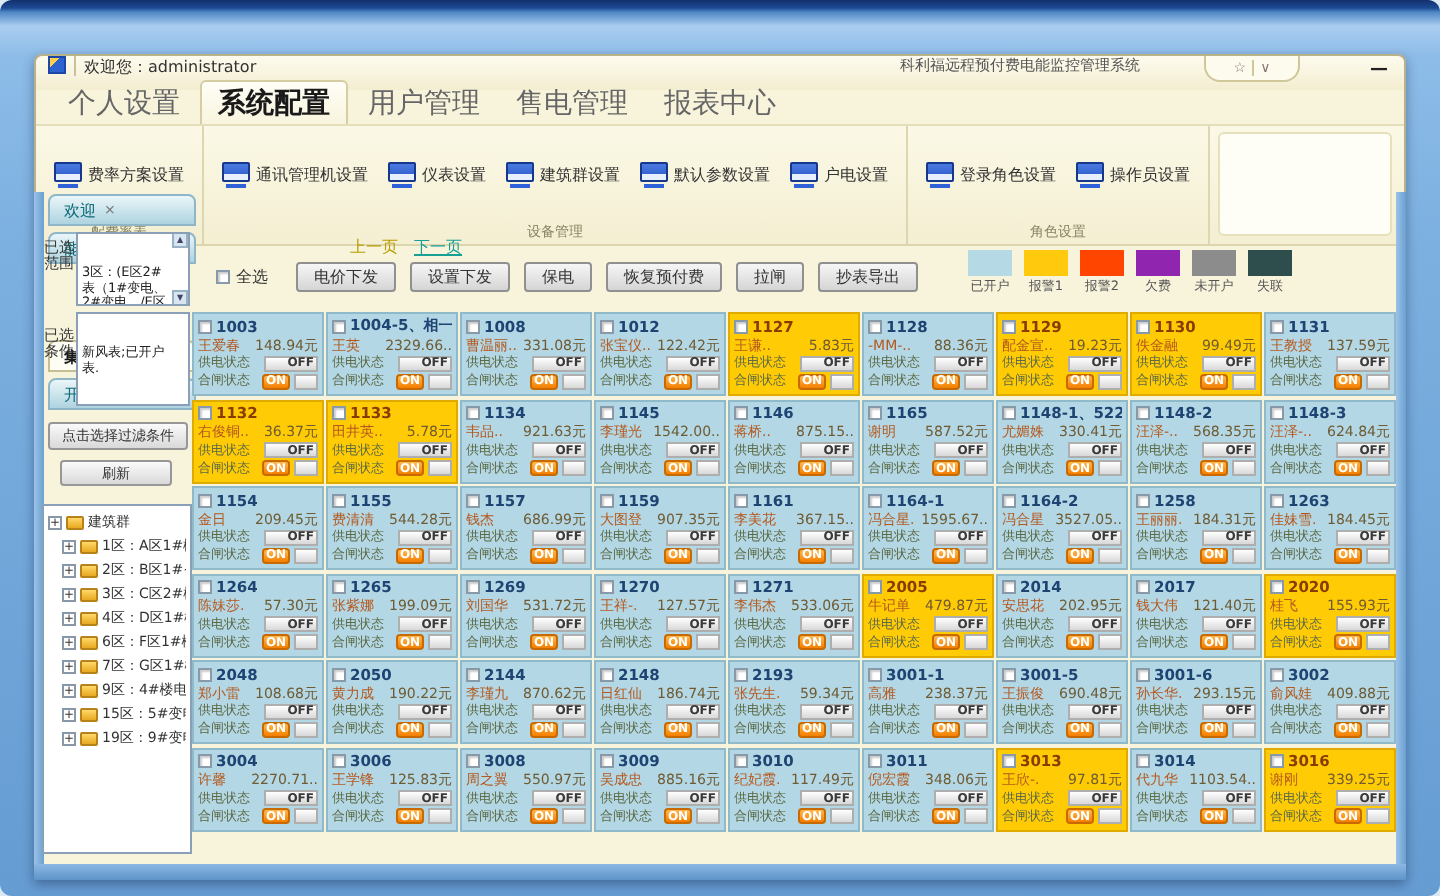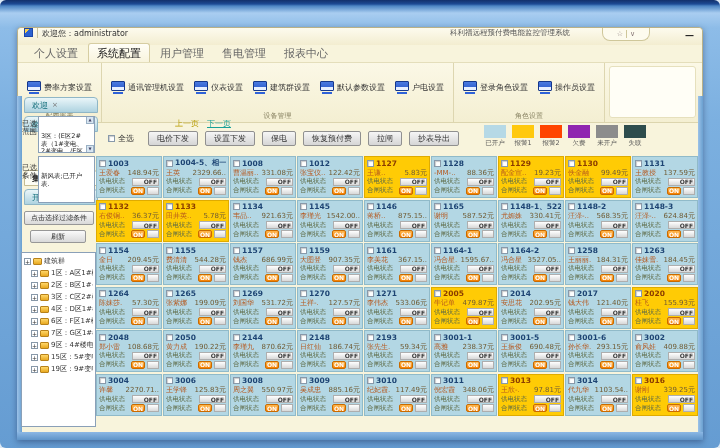--- a/index.html
+++ b/index.html
@@ -19,24 +19,24 @@
   .app-icon { width:9px; height:9px; border:1px solid #1c46a8; margin-right:3px;
     background:linear-gradient(135deg,#ffd24a 0 35%,#2d62d0 35%); }
   .tb-sep { width:1px; height:10px; background:#c9c19a; margin:0 4px 0 1px; }
   .wtitle { position:absolute; left:432px; font-size:7.5px; color:#555; white-space:nowrap; }
   .qat { position:absolute; right:52px; top:0; width:48px; height:13px; display:flex; align-items:center; justify-content:center;
     gap:3px; background:#fdfbee; border:1px solid #cfc79a; border-top:none; border-radius:0 0 8px 8px; color:#877; font-size:7px; }
   .qsep { width:1px; height:8px; background:#cfc79a; }
   .minbtn { position:absolute; right:8px; top:2px; font-size:9px; font-weight:bold; color:#222; cursor:pointer; }
   
   .menubar { position:absolute; left:0; top:17px; width:100%; height:17px; display:flex; align-items:flex-end;
-    gap:2px; padding:0 4px 0 8px; font-size:11px; color:#666; }
+    gap:2px; padding:0 4px 0 8px; font-size:14px; color:#666; }
   .mtab { padding:2px 8px 1px; cursor:pointer; }
   .mtab.active { background:linear-gradient(180deg,#fffef7,#f8f4dd); border:1px solid #d6cda2; border-bottom:none;
-    border-radius:3px 3px 0 0; color:#1a1a1a; font-weight:normal;margin-top:48px; }
+    border-radius:3px 3px 0 0; color:#1a1a1a; font-weight:bold;margin-top:48px; }
   
   .ribbon { position:absolute; left:0; top:34px; width:100%; height:61px; background:linear-gradient(180deg,#fbf8e6,#f4efd2);
     border-top:1px solid #e4debb; border-bottom:1px solid #dcd5ae; display:flex; }
   .rgroup { position:relative; display:flex; align-items:center; padding:2px 6px 12px; border-right:1px solid #ddd6b0; gap:4px; }
   .glabel { position:absolute; left:0; bottom:1px; width:100%; text-align:center; font-size:7px; color:#8a8464; }
   .rbtn { display:flex; align-items:center; gap:3px; font-size:8px; color:#333; padding:2px 3px; cursor:pointer; white-space:nowrap; }
   .ricon { position:relative; width:14px; height:13px; flex:none; }
   .ricon::before { content:""; position:absolute; left:0; right:0; top:0; bottom:3px; background:linear-gradient(#4a7ae0,#2a58c8);
     border:1px solid #16388c; border-radius:1px; box-shadow:inset 0 -3px 0 #e8f0ff; }
   .ricon::after { content:""; position:absolute; left:2px; right:2px; bottom:0; height:2px; background:#2f62d8; }

